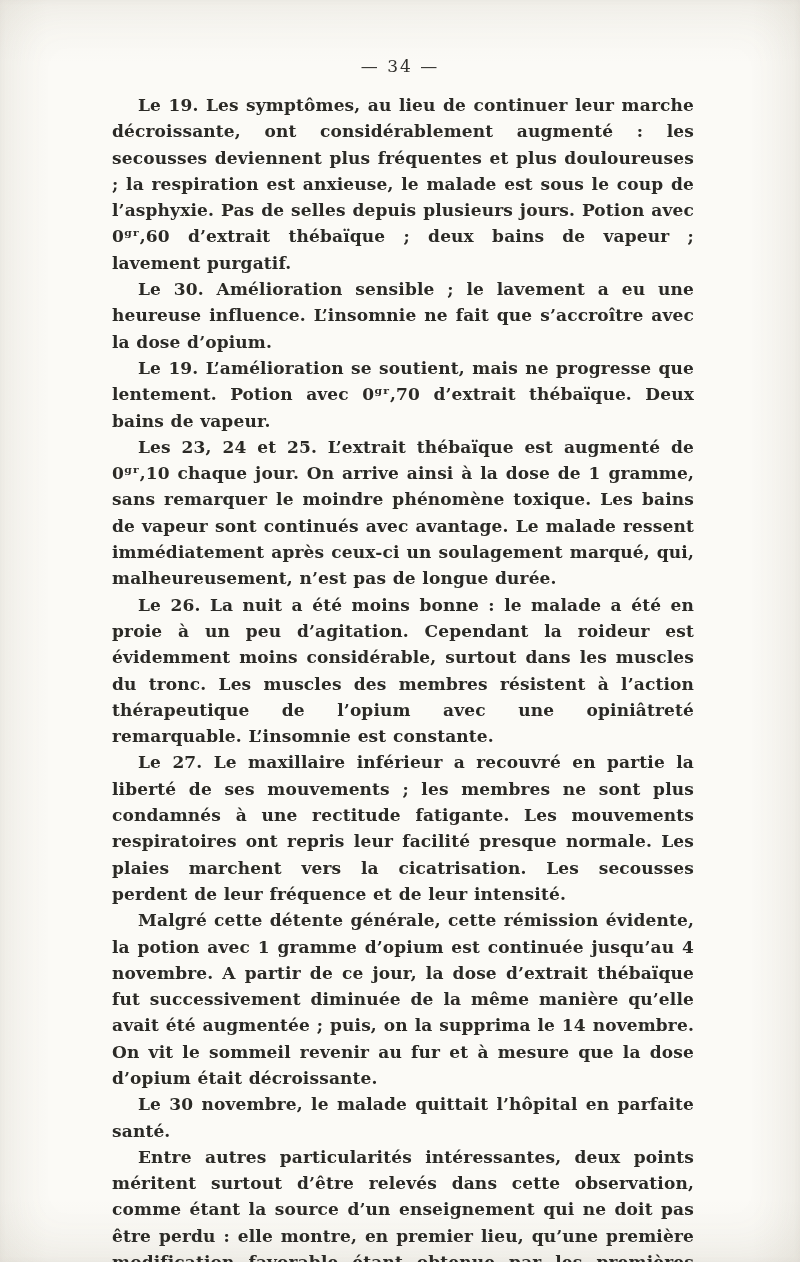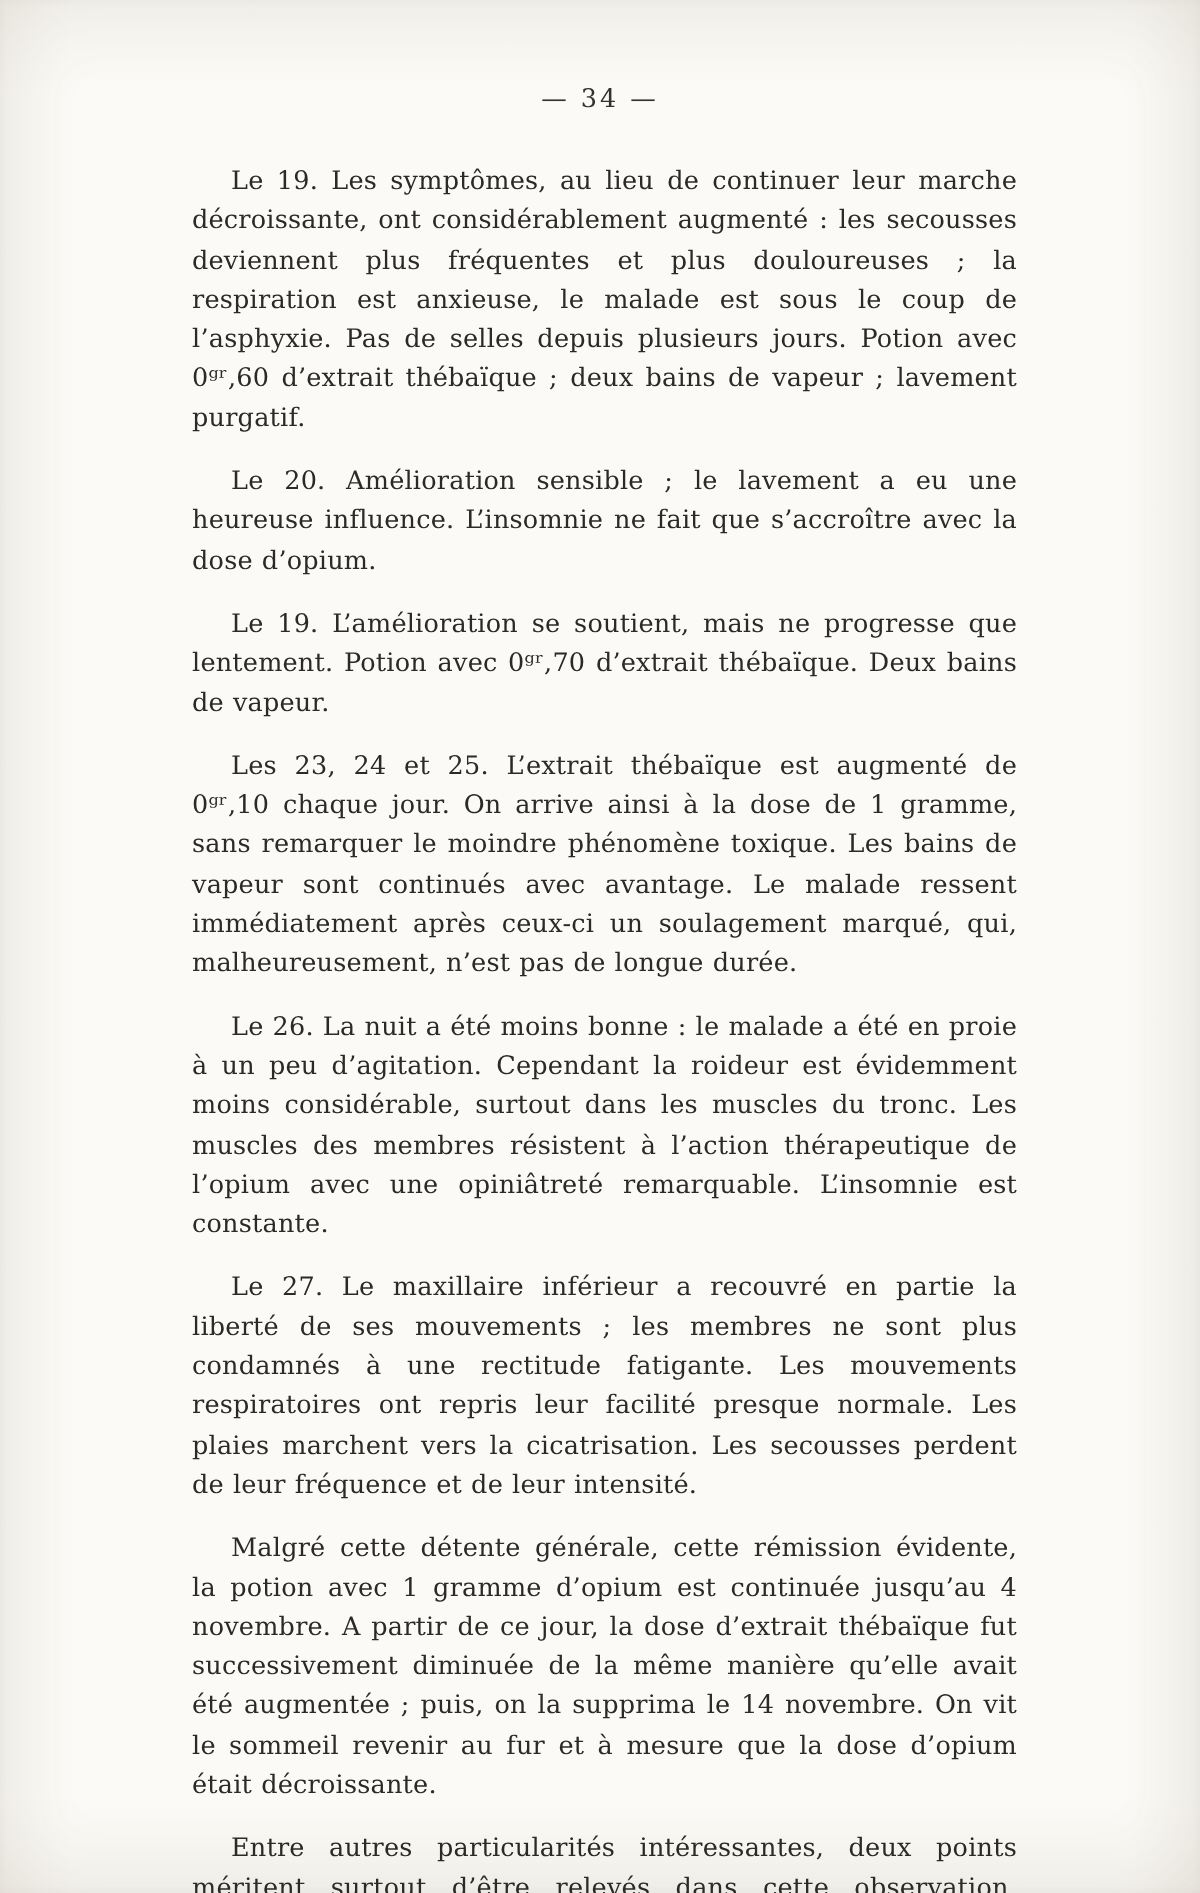--- a/index.html
+++ b/index.html
@@ -38,23 +38,24 @@
     left: 112px;
     width: 582px;
     text-align: justify;
     font-size: 17px;
     line-height: 26.3px;
     letter-spacing: 0.15px;
     word-spacing: 0.5px;
     color: #2b2a26;
   }
   .para {
-    margin: 16px;
+    margin: 0;
     text-indent: 26px;
     text-align: justify;
+    font-weight: bold;
   }
   
   .edge-shade {
     position: absolute;
     inset: 0;
     pointer-events: none;
     background:
       linear-gradient(to right, rgba(150,140,115,0.06), rgba(0,0,0,0) 6%, rgba(0,0,0,0) 94%, rgba(150,140,115,0.07)),
       linear-gradient(to bottom, rgba(150,140,115,0.05), rgba(0,0,0,0) 5%, rgba(0,0,0,0) 95%, rgba(150,140,115,0.06));
   }
@@ -62,21 +63,22 @@
 </head>
 <body>
 
 <div class="page">
   <div class="edge-shade"></div>
 
   <div class="page-number">— 34 —</div>
 
   <div class="text-block">
     <p class="para">Le 19. Les symptômes, au lieu de continuer leur marche décroissante, ont considérablement augmenté : les secousses deviennent plus fréquentes et plus douloureuses ; la respiration est anxieuse, le malade est sous le coup de l’asphyxie. Pas de selles depuis plusieurs jours. Potion avec 0ᵍʳ,60 d’extrait thébaïque ; deux bains de vapeur ; lavement purgatif.</p>
-    <p class="para">Le 20. Amélioration sensible ; le lavement a eu une heureuse influence. L’insomnie ne fait que s’accroître avec la dose d’opium.</p>
+    <p class="para">Le 30. Amélioration sensible ; le lavement a eu une heureuse influence. L’insomnie ne fait que s’accroître avec la dose d’opium.</p>
     <p class="para">Le 19. L’amélioration se soutient, mais ne progresse que lentement. Potion avec 0ᵍʳ,70 d’extrait thébaïque. Deux bains de vapeur.</p>
     <p class="para">Les 23, 24 et 25. L’extrait thébaïque est augmenté de 0ᵍʳ,10 chaque jour. On arrive ainsi à la dose de 1 gramme, sans remarquer le moindre phénomène toxique. Les bains de vapeur sont continués avec avantage. Le malade ressent immédiatement après ceux-ci un soulagement marqué, qui, malheureusement, n’est pas de longue durée.</p>
     <p class="para">Le 26. La nuit a été moins bonne : le malade a été en proie à un peu d’agitation. Cependant la roideur est évidemment moins considérable, surtout dans les muscles du tronc. Les muscles des membres résistent à l’action thérapeutique de l’opium avec une opiniâtreté remarquable. L’insomnie est constante.</p>
     <p class="para">Le 27. Le maxillaire inférieur a recouvré en partie la liberté de ses mouvements ; les membres ne sont plus condamnés à une rectitude fatigante. Les mouvements respiratoires ont repris leur facilité presque normale. Les plaies marchent vers la cicatrisation. Les secousses perdent de leur fréquence et de leur intensité.</p>
     <p class="para">Malgré cette détente générale, cette rémission évidente, la potion avec 1 gramme d’opium est continuée jusqu’au 4 novembre. A partir de ce jour, la dose d’extrait thébaïque fut successivement diminuée de la même manière qu’elle avait été augmentée ; puis, on la supprima le 14 novembre. On vit le sommeil revenir au fur et à mesure que la dose d’opium était décroissante.</p>
+    <p class="para">Le 30 novembre, le malade quittait l’hôpital en parfaite santé.</p>
     <p class="para">Entre autres particularités intéressantes, deux points méritent surtout d’être relevés dans cette observation, comme étant la source d’un enseignement qui ne doit pas être perdu : elle montre, en premier lieu, qu’une première modification favorable étant obtenue par les premières doses d’opium, il ne faut point s’arrêter à celles-ci, sous peine de voir cette modification demeurer stationnaire ou même rétrocéder. Il est donc nécesssaire d’élever successivement la dose du médicament jusqu’à ce que l’amélioration se manifeste par des</p>
   </div>
 </div>
 
 </body></html>

